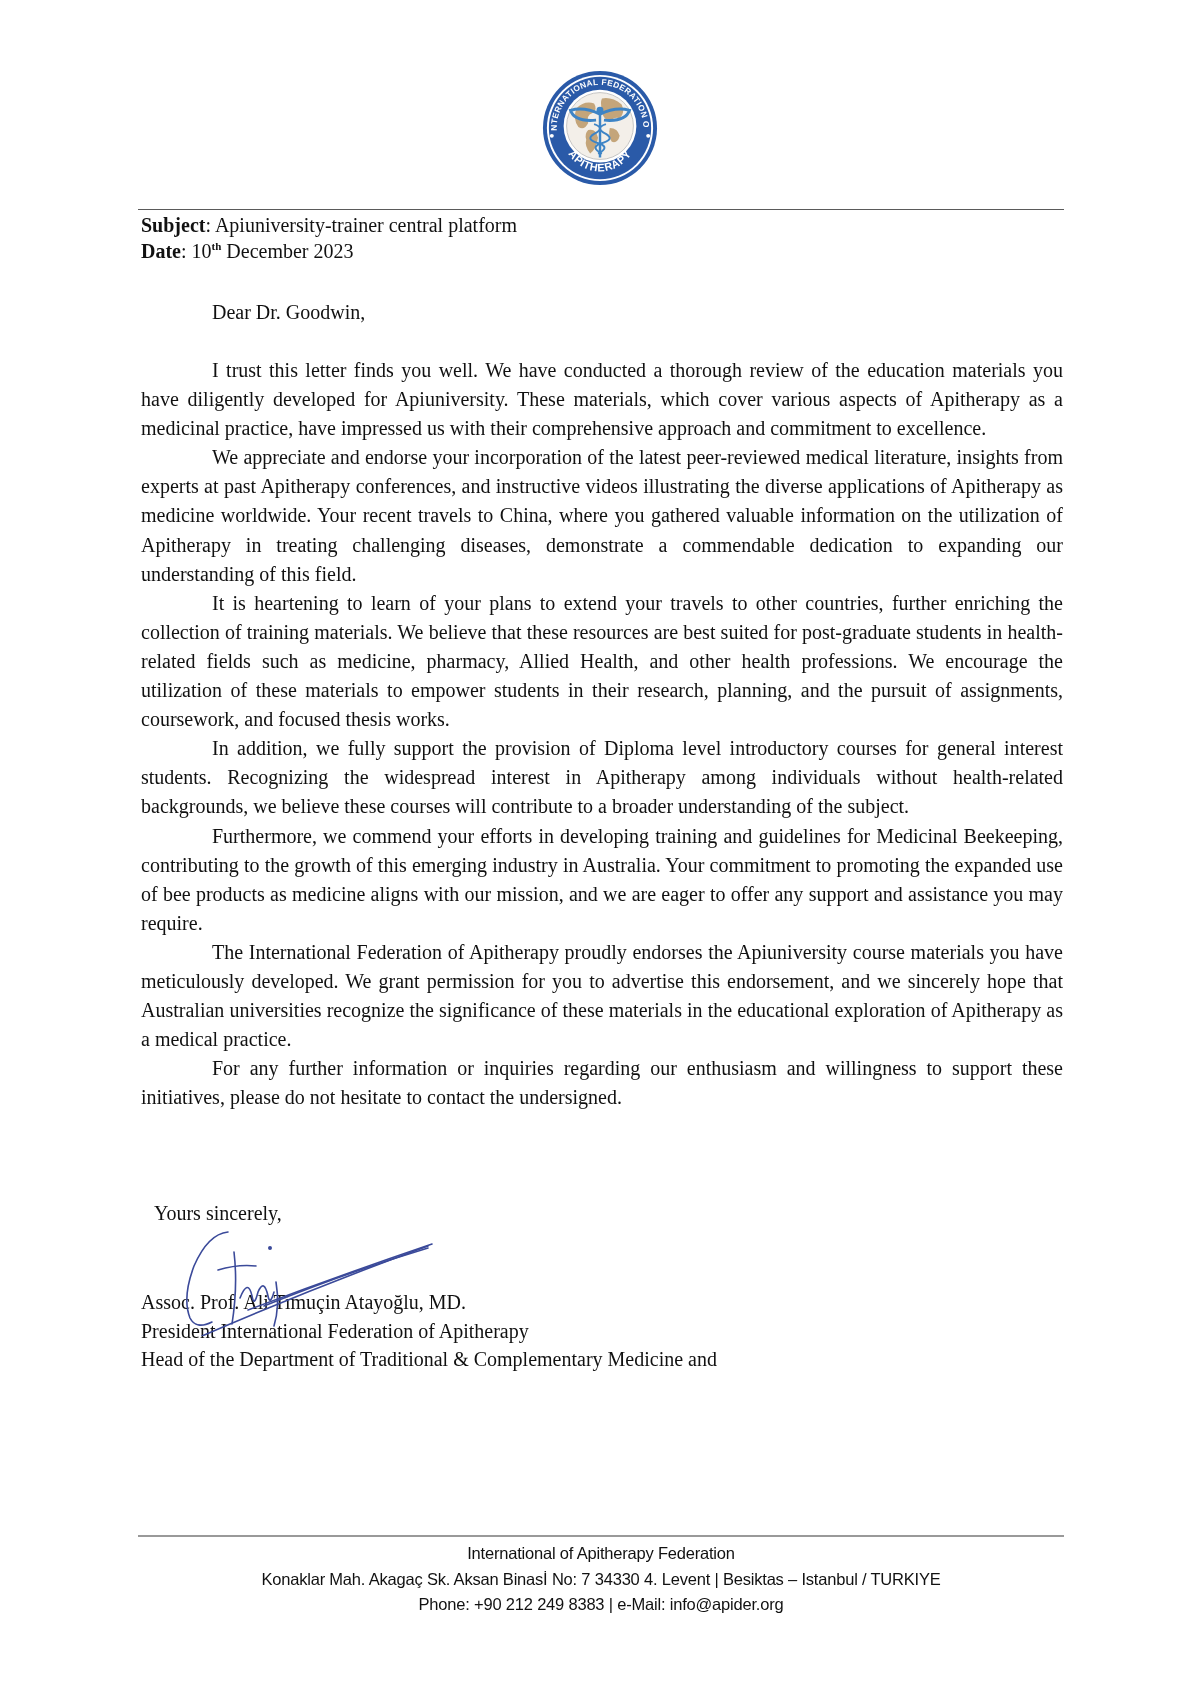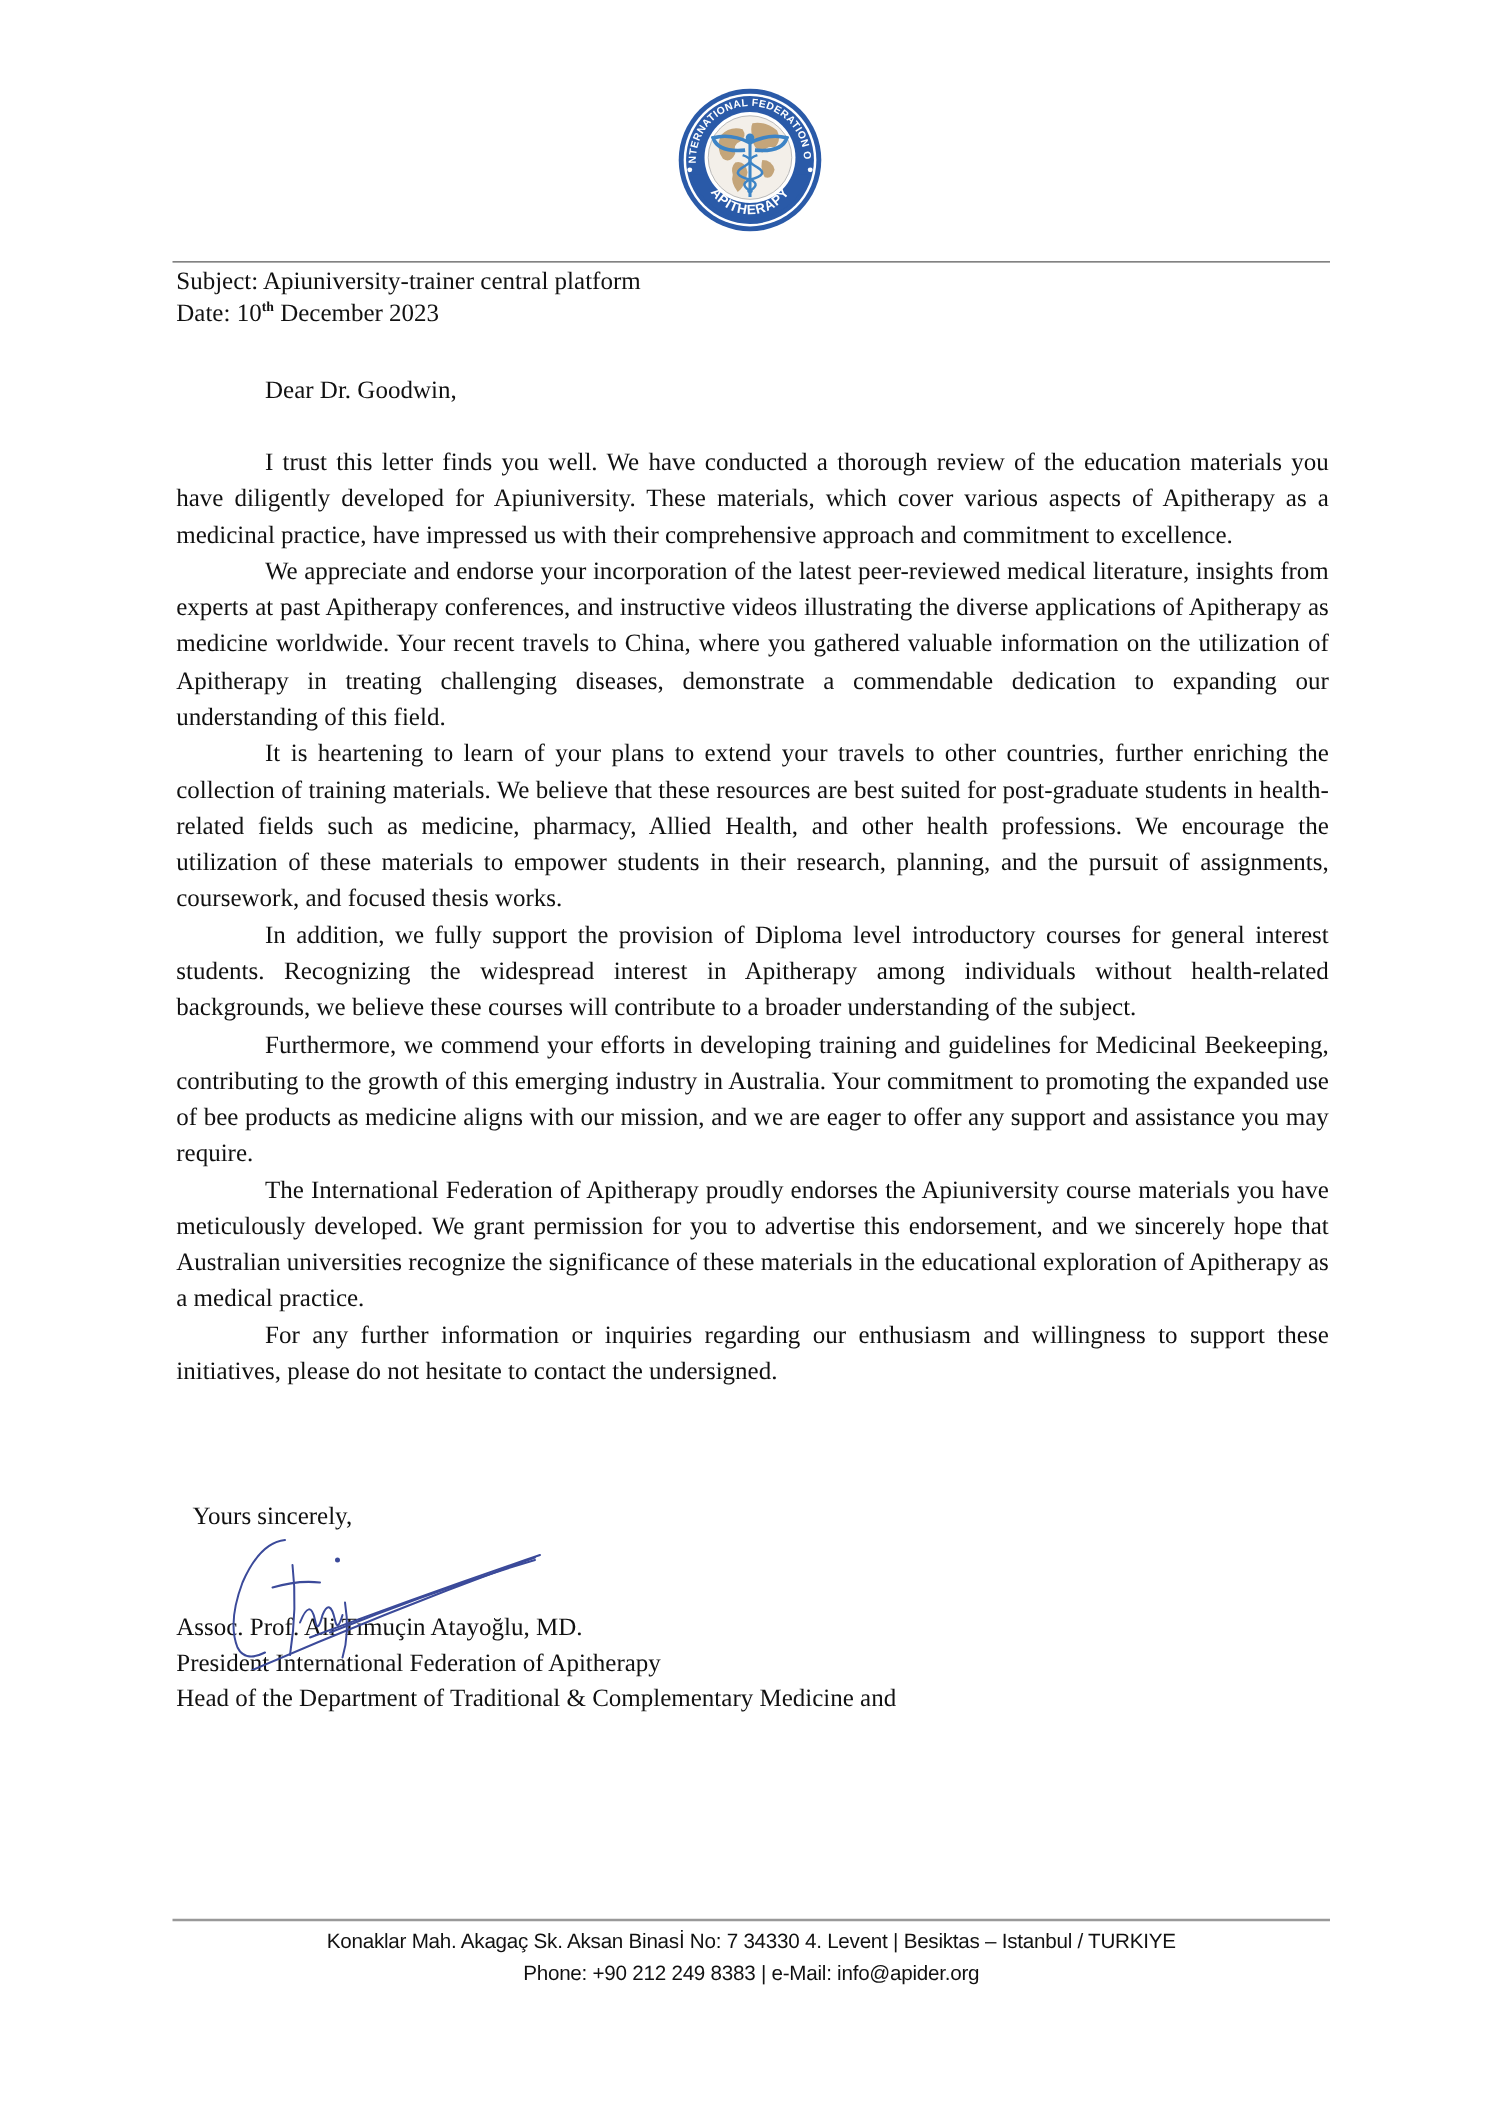--- a/index.html
+++ b/index.html
@@ -2,21 +2,21 @@
 <html><head>
 <meta charset="utf-8">
 <style>
   html, body { margin: 0; padding: 0; background: #ffffff; }
   body { width: 1188px; height: 1682px; position: relative; overflow: hidden;
          font-family: "Liberation Serif", "DejaVu Serif", serif; color: #111; }
   .logo { position: absolute; left: 541px; top: 69px; width: 118px; height: 118px; }
   .rule-top { position: absolute; left: 138px; top: 209px; width: 926px; height: 0;
               border-top: 1.5px solid #5a5a5a; }
   .meta { position: absolute; left: 141px; font-size: 20px; line-height: 26px; white-space: nowrap; }
-  .meta b { font-weight: normal; }
+  .meta b { font-weight: bold; }
   .meta sup { font-size: 11px; vertical-align: 8px; line-height: 0; font-weight: bold; }
   .subject { top: 212px; }
   .date { top: 238px; }
   .salutation { position: absolute; left: 212px; top: 298px; font-size: 20px; line-height: 29px; }
   .body-text { position: absolute; left: 141px; top: 356px; width: 922px;
                font-size: 20px; line-height: 29.1px; }
   .body-text p { margin: 0; text-align: justify; text-indent: 71px; }
   .closing { position: absolute; left: 141px; top: 1199px; font-size: 20px; line-height: 29px; margin-left: 13px; }
   .signature { position: absolute; left: 178px; top: 1226px; width: 260px; height: 110px; }
   .sig-block { position: absolute; left: 141px; top: 1288px; font-size: 20px; line-height: 28.6px; }
@@ -104,15 +104,16 @@
     <path d="M 98 56 Q 102 80 96 100"></path>
     <path d="M 24 110 Q 140 60 250 20"></path>
     <path d="M 70 84 Q 160 50 254 18"></path>
     <path d="M 86 80 Q 170 46 250 22"></path>
   </g>
 </svg>
 
 <div class="rule-bottom"></div>
 
 <div class="footer">
+  <div>International of Apitherapy Federation</div>
   <div>Konaklar Mah. Akagaç Sk. Aksan Binasİ No: 7 34330 4. Levent | Besiktas – Istanbul / TURKIYE</div>
   <div>Phone: +90 212 249 8383 | e-Mail: info@apider.org</div>
 </div>
 
 </body></html>

